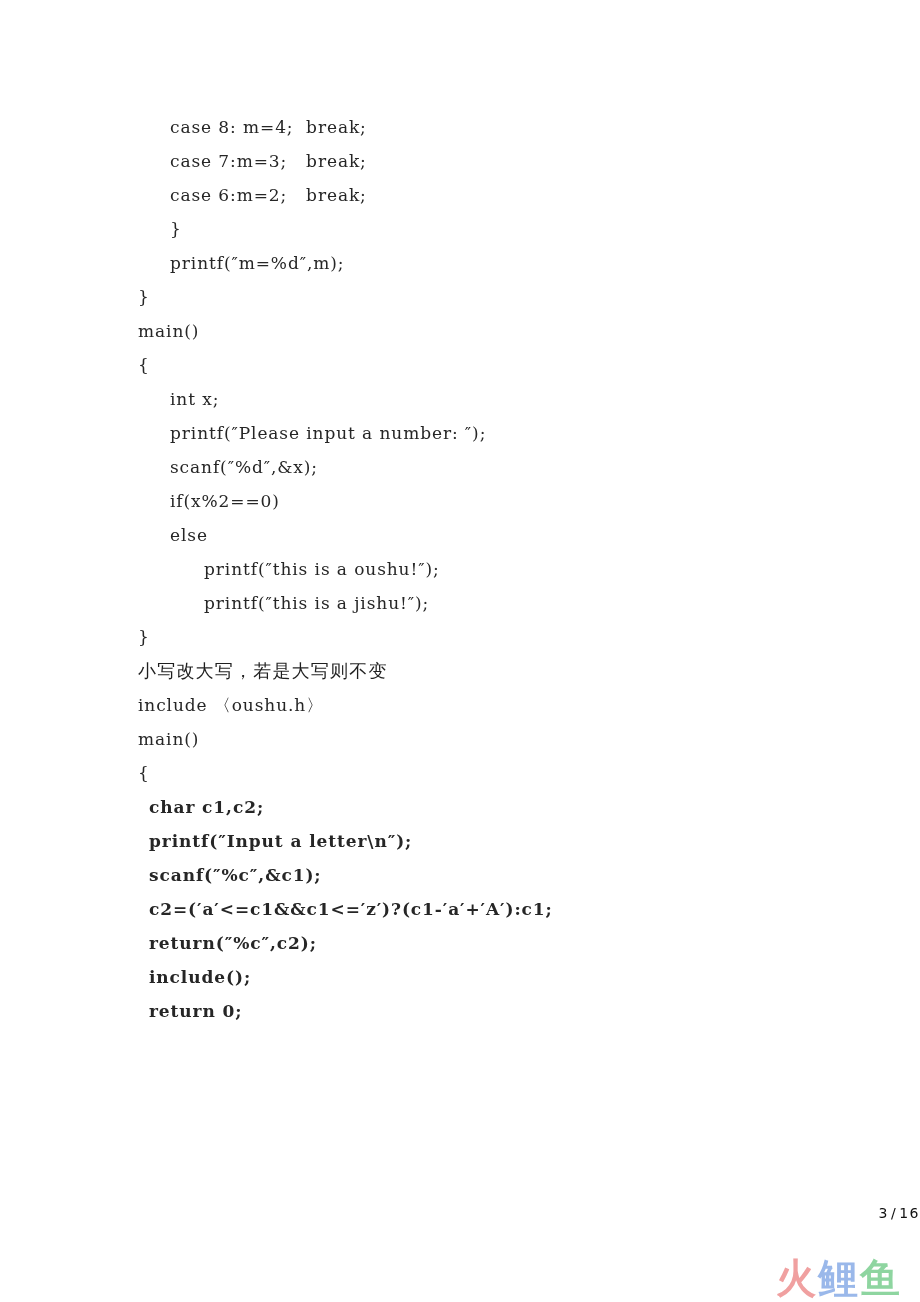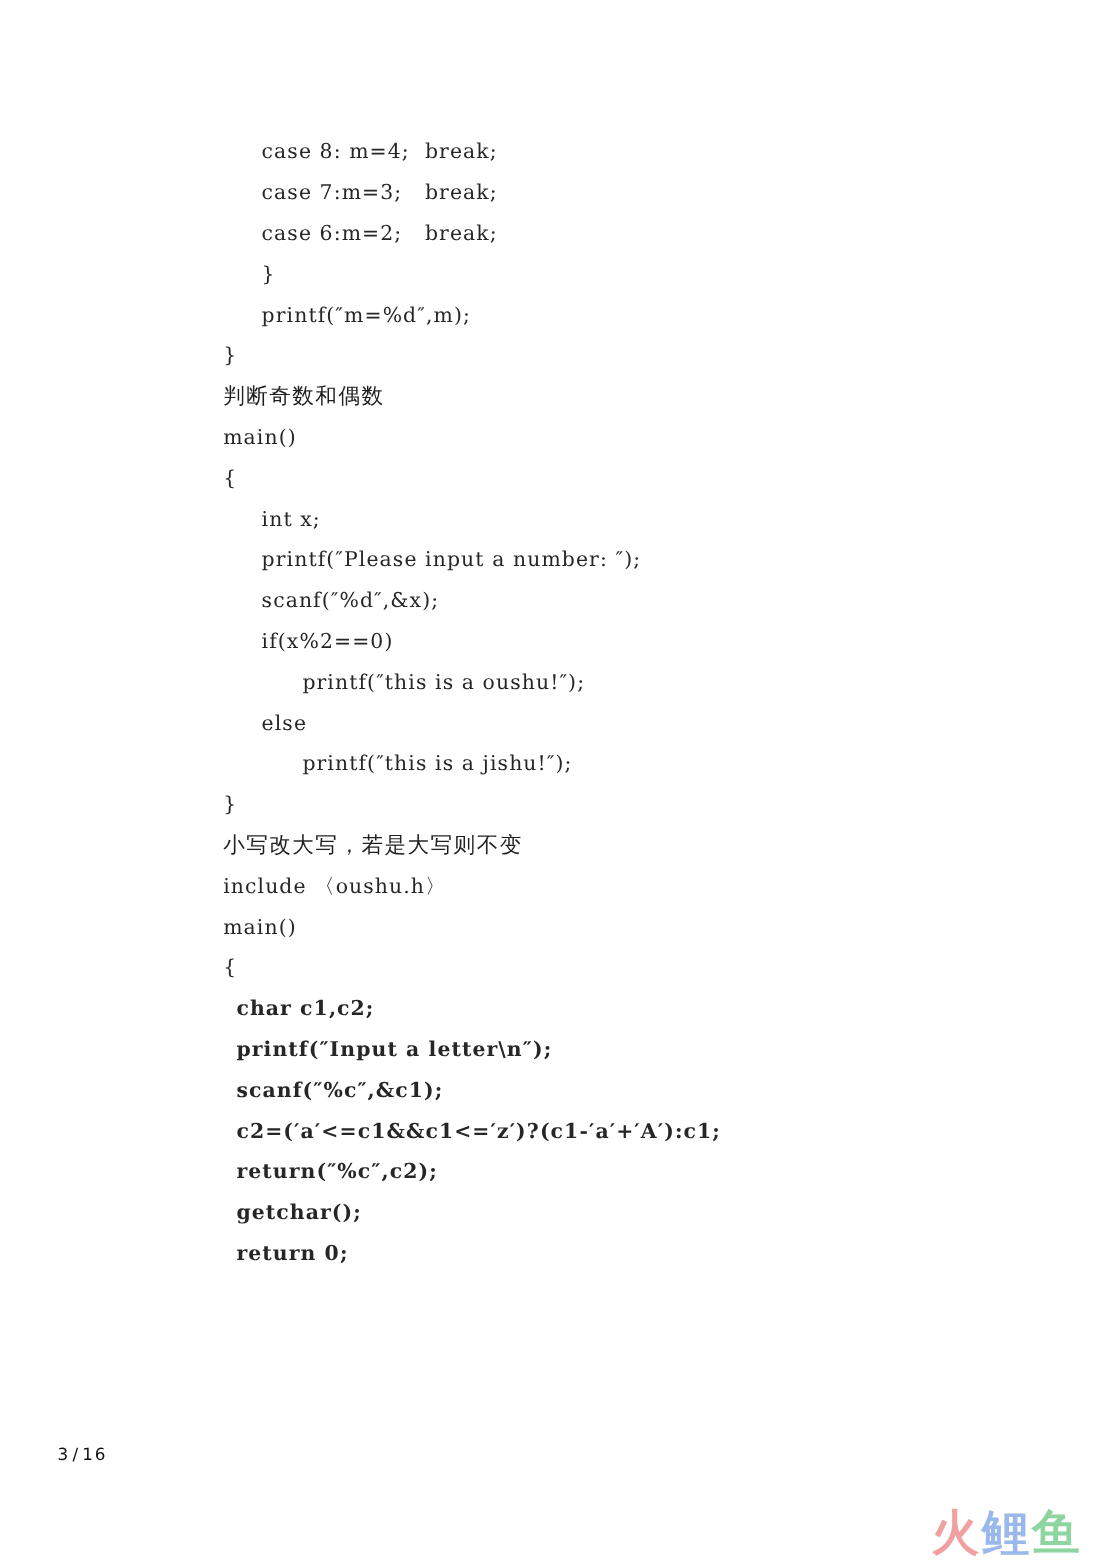--- a/index.html
+++ b/index.html
@@ -15,21 +15,20 @@
     overflow: hidden;
     font-family: "Liberation Serif", "DejaVu Serif", serif;
     color: #1a1a1a;
     -webkit-font-smoothing: antialiased;
   }
 
   .page {
     position: absolute;
     inset: 0;
     background: #ffffff;
-    margin-left: 48px;
   }
 
   .content {
     position: absolute;
     left: 138px;
     top: 110px;
     width: 700px;
   }
 
   
@@ -66,21 +65,21 @@
   .ind-half { padding-left: 11px; font-weight: bold; }
   .ind1 { padding-left: 32px; }
   .ind2 { padding-left: 66px; }
 
   
   .footer {
     position: absolute;
     left: 0;
     right: 0;
     top: 1205px;
-    text-align: left;
+    text-align: right;
     font-family: "DejaVu Sans", "Liberation Sans", sans-serif;
     font-size: 14px;
     letter-spacing: 1.5px;
     color: #111111;
   }
   .footer .sep { margin: 0 2px; }
 
   
   .watermark {
     position: absolute;
@@ -101,41 +100,40 @@
 
 <div class="page">
 
   <div class="content">
       <div class="line code ind1">case 8: m=4;  break;</div>
       <div class="line code ind1">case 7:m=3;   break;</div>
       <div class="line code ind1">case 6:m=2;   break;</div>
       <div class="line code ind1">}</div>
       <div class="line code ind1">printf(″m=%d″,m);</div>
       <div class="line code ind0">}</div>
-      <div class="cn-heading">判断奇数和偶数</div>
       <div class="line code ind0">main()</div>
       <div class="line code ind0">{</div>
       <div class="line code ind1">int x;</div>
       <div class="line code ind1">printf(″Please input a number: ″);</div>
       <div class="line code ind1">scanf(″%d″,&amp;x);</div>
       <div class="line code ind1">if(x%2==0)</div>
+      <div class="line code ind1">else</div>
       <div class="line code ind2">printf(″this is a oushu!″);</div>
-      <div class="line code ind1">else</div>
       <div class="line code ind2">printf(″this is a jishu!″);</div>
       <div class="line code ind0">}</div>
       <div class="cn-heading">小写改大写，若是大写则不变</div>
       <div class="line code ind0">include 〈oushu.h〉</div>
       <div class="line code ind0">main()</div>
       <div class="line code ind0">{</div>
       <div class="line code ind-half">char c1,c2;</div>
       <div class="line code ind-half">printf(″Input a letter\n″);</div>
       <div class="line code ind-half">scanf(″%c″,&amp;c1);</div>
       <div class="line code ind-half">c2=(′a′&lt;=c1&amp;&amp;c1&lt;=′z′)?(c1-′a′+′A′):c1;</div>
       <div class="line code ind-half">return(″%c″,c2);</div>
-      <div class="line code ind-half">getchar();</div>
+      <div class="line code ind-half">include();</div>
       <div class="line code ind-half">return 0;</div>
     </div>
 
   <div class="footer">
     <span>3</span><span class="sep">/</span><span>16</span>
   </div>
 
   <div class="watermark"><span style="color: rgb(240, 160, 160);">火</span><span style="color: rgb(154, 184, 234);">鲤</span><span style="color: rgb(142, 213, 160);">鱼</span></div>
 
 </div>

